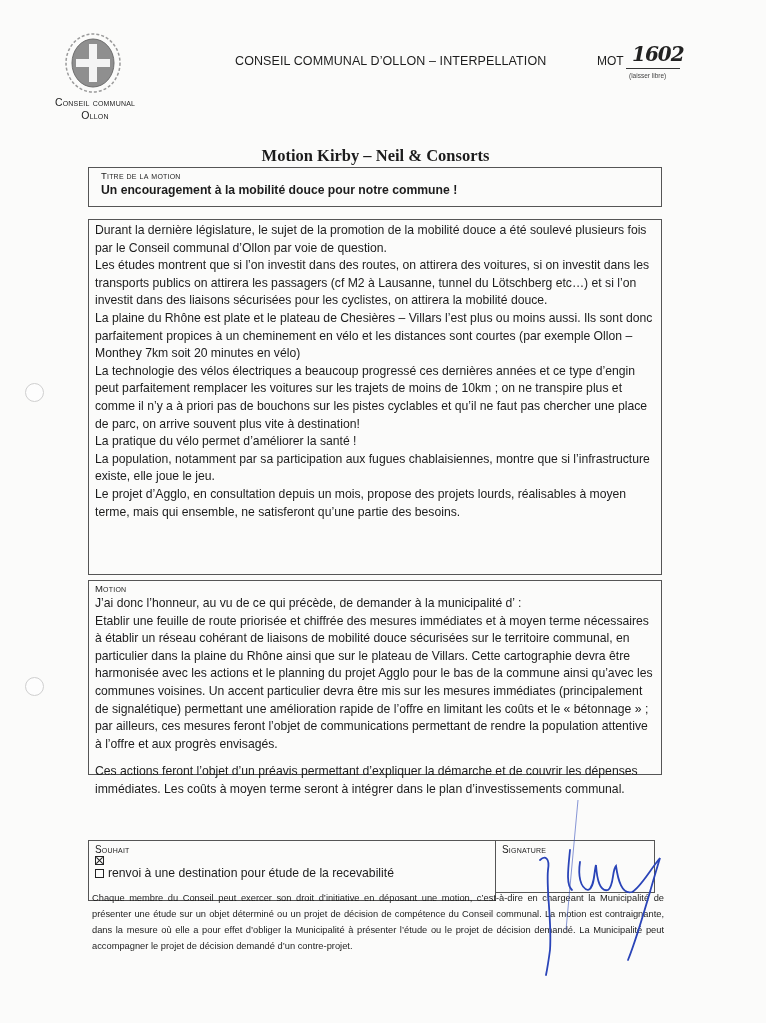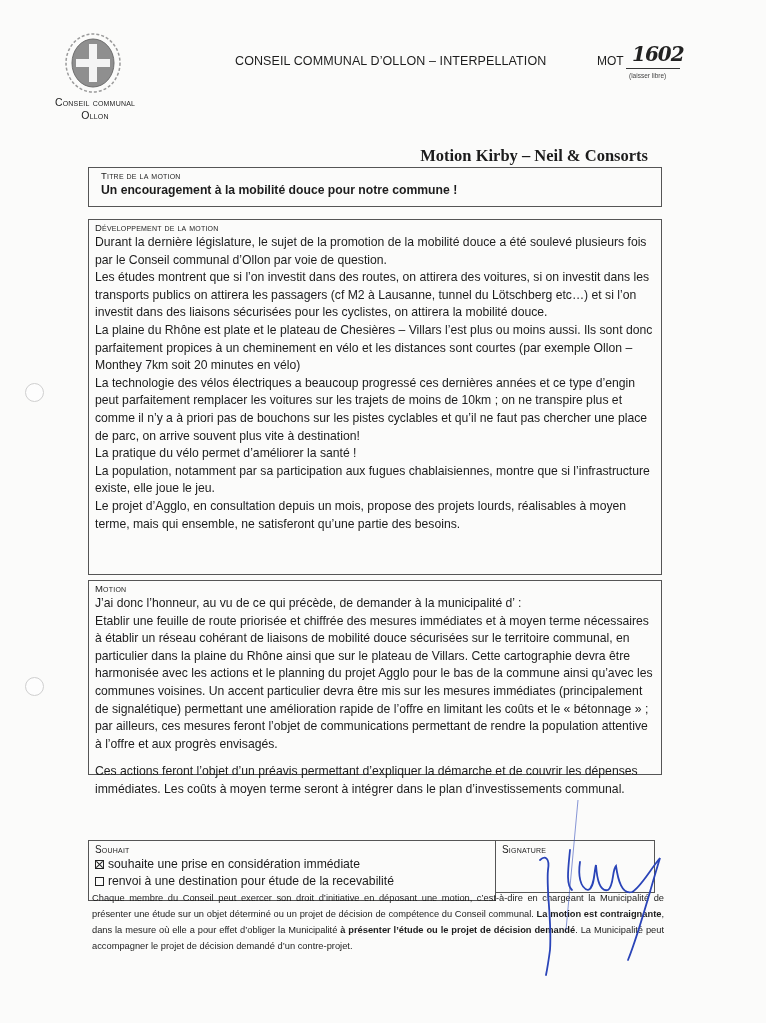--- a/index.html
+++ b/index.html
@@ -12,39 +12,39 @@
     }
     .abs { position: absolute; }
     .logo { left: 64px; top: 32px; width: 58px; height: 62px; }
     .org-name { left: 40px; top: 96px; width: 110px; text-align: center; font-size: 10.5px; line-height: 13px; letter-spacing: 0.2px; font-variant: small-caps; }
     .org-name span { display: block; }
     .header-title { left: 235px; top: 54px; font-size: 12.5px; letter-spacing: 0.1px; }
     .mot { left: 597px; top: 54px; font-size: 12px; }
     .mot-line { left: 626px; top: 68px; width: 54px; border-top: 1px solid #333; }
     .mot-num { left: 632px; top: 42px; font-family: "DejaVu Serif", serif; font-style: italic; font-size: 20px; color: #222; letter-spacing: -1px; font-weight: bold; }
     .mot-note { left: 629px; top: 72px; font-size: 6.5px; color: #444; }
-    .doc-title { left: 73px; top: 146px; width: 575px; text-align: right; font-family: "Liberation Serif", serif; font-weight: bold; font-size: 16.5px; }
+    .doc-title { left: 88px; top: 146px; width: 575px; text-align: center; font-family: "Liberation Serif", serif; font-weight: bold; font-size: 16.5px; }
     .box { position: absolute; left: 88px; width: 574px; border: 1.2px solid #555; box-sizing: border-box; padding: 2px 6px 2px 6px; }
     .box-label { font-size: 9.5px; font-variant: small-caps; text-transform: none; line-height: 12px; letter-spacing: 0.2px; }
     .box-label.small { font-size: 10px; }
     .box p { margin: 0; font-size: 12.2px; line-height: 17.6px; }
     .title-box { top: 167px; height: 40px; padding-left: 12px; }
     .title-box .value { font-weight: bold; font-size: 12.2px; line-height: 17px; }
     .dev-box { top: 219px; height: 356px; }
     .motion-box { top: 555px; height: 195px; margin-top: 25px; }
     .motion-box .gap { height: 10px; }
     .wish-box { top: 840px; height: 61px; width: 408px; padding: 3px 6px; }
     .sig-box { top: 840px; left: 495px; width: 160px; height: 53px; padding: 3px 6px; }
     .check-row { font-size: 12.2px; line-height: 17px; display: flex; align-items: center; }
     .checkbox { display: inline-block; width: 9px; height: 9px; border: 1px solid #222; margin-right: 4px; position: relative; box-sizing: border-box; }
     .checkbox.checked::before, .checkbox.checked::after { content: ""; position: absolute; left: -1px; top: 3px; width: 9px; height: 1.2px; background: #222; }
     .checkbox.checked::before { transform: rotate(45deg); }
     .checkbox.checked::after { transform: rotate(-45deg); }
     .footnote { left: 92px; top: 890px; width: 572px; font-size: 9.3px; line-height: 16px; text-align: justify; }
-    .footnote b { font-weight: bold; }
+    .footnote b { font-weight: normal; }
     .hole { position: absolute; left: 25px; width: 17px; height: 17px; border-radius: 50%; border: 1px solid #cfcfcf; background: #fdfdfd; }
     .signature { left: 500px; top: 800px; width: 200px; height: 180px; pointer-events: none; }
   </style>
 </head>
 <body>
 
 <div class="hole" style="top:383px;"></div>
 <div class="hole" style="top:677px;"></div>
 
 <svg class="abs logo" viewBox="0 0 58 62">
@@ -65,21 +65,20 @@
 <div class="abs mot-note">(laisser libre)</div>
 
 <div class="abs doc-title">Motion Kirby – Neil &amp; Consorts</div>
 
 <div class="box title-box">
   <div class="box-label">Titre de la motion</div>
   <div class="value">Un encouragement à la mobilité douce pour notre commune !</div>
 </div>
 
 <div class="box dev-box">
-  <div class="box-label">Développement de la motion</div>
   <p>Durant la dernière législature, le sujet de la promotion de la mobilité douce a été soulevé plusieurs fois par le Conseil communal d’Ollon par voie de question.</p>
   <p>Les études montrent que si l’on investit dans des routes, on attirera des voitures, si on investit dans les transports publics on attirera les passagers (cf M2 à Lausanne, tunnel du Lötschberg etc…) et si l’on investit dans des liaisons sécurisées pour les cyclistes, on attirera la mobilité douce.</p>
   <p>La plaine du Rhône est plate et le  plateau de Chesières – Villars l’est plus ou moins aussi. Ils sont donc parfaitement propices à un cheminement en vélo et les distances sont courtes (par exemple Ollon – Monthey 7km soit 20 minutes en vélo)</p>
   <p>La technologie des vélos électriques a beaucoup progressé ces dernières années et ce type d’engin peut parfaitement remplacer les voitures sur les trajets de moins de 10km ; on ne transpire plus et comme il n’y a à priori pas de bouchons sur les pistes cyclables et qu’il ne faut pas chercher une place de parc, on arrive souvent plus vite à destination!</p>
   <p>La pratique du vélo permet d’améliorer la santé !</p>
   <p>La population, notamment par sa participation aux fugues chablaisiennes, montre que si l’infrastructure existe, elle joue le jeu.</p>
   <p>Le projet d’Agglo, en consultation depuis un mois, propose des projets lourds, réalisables à moyen terme, mais qui ensemble, ne satisferont qu’une partie des besoins.</p>
 </div>
 
 <div class="box motion-box">
@@ -87,21 +86,20 @@
   <p>J’ai donc l’honneur, au vu de ce qui précède, de demander à la municipalité d’ :</p>
   <p>Etablir une feuille de route priorisée et chiffrée des mesures immédiates et à moyen terme nécessaires à établir un réseau cohérant de liaisons de mobilité douce sécurisées sur le territoire communal, en particulier dans la plaine du Rhône ainsi que sur le plateau de Villars. Cette cartographie devra être harmonisée avec les actions et le planning du projet Agglo pour le bas de la commune ainsi qu’avec les communes voisines. Un accent particulier devra être mis sur les mesures immédiates (principalement de signalétique) permettant une amélioration rapide de l’offre en limitant les coûts et le « bétonnage » ; par ailleurs, ces mesures feront l’objet de communications permettant de rendre la population attentive à l’offre et aux progrès envisagés.</p>
   <div class="gap"></div>
   <p>Ces actions feront l’objet d’un préavis permettant d’expliquer la démarche et de couvrir les dépenses immédiates. Les coûts à moyen terme seront à intégrer dans le plan d’investissements communal.</p>
 </div>
 
 <div class="box wish-box">
   <div class="box-label small">Souhait</div>
   <div class="check-row">
     <span class="checkbox checked"></span>
-    <span>souhaite une prise en considération immédiate</span>
   </div>
   <div class="check-row">
     <span class="checkbox"></span>
     <span>renvoi à une destination pour étude de la recevabilité</span>
   </div>
 </div>
 
 <div class="box sig-box">
   <div class="box-label small">Signature</div>
 </div>

